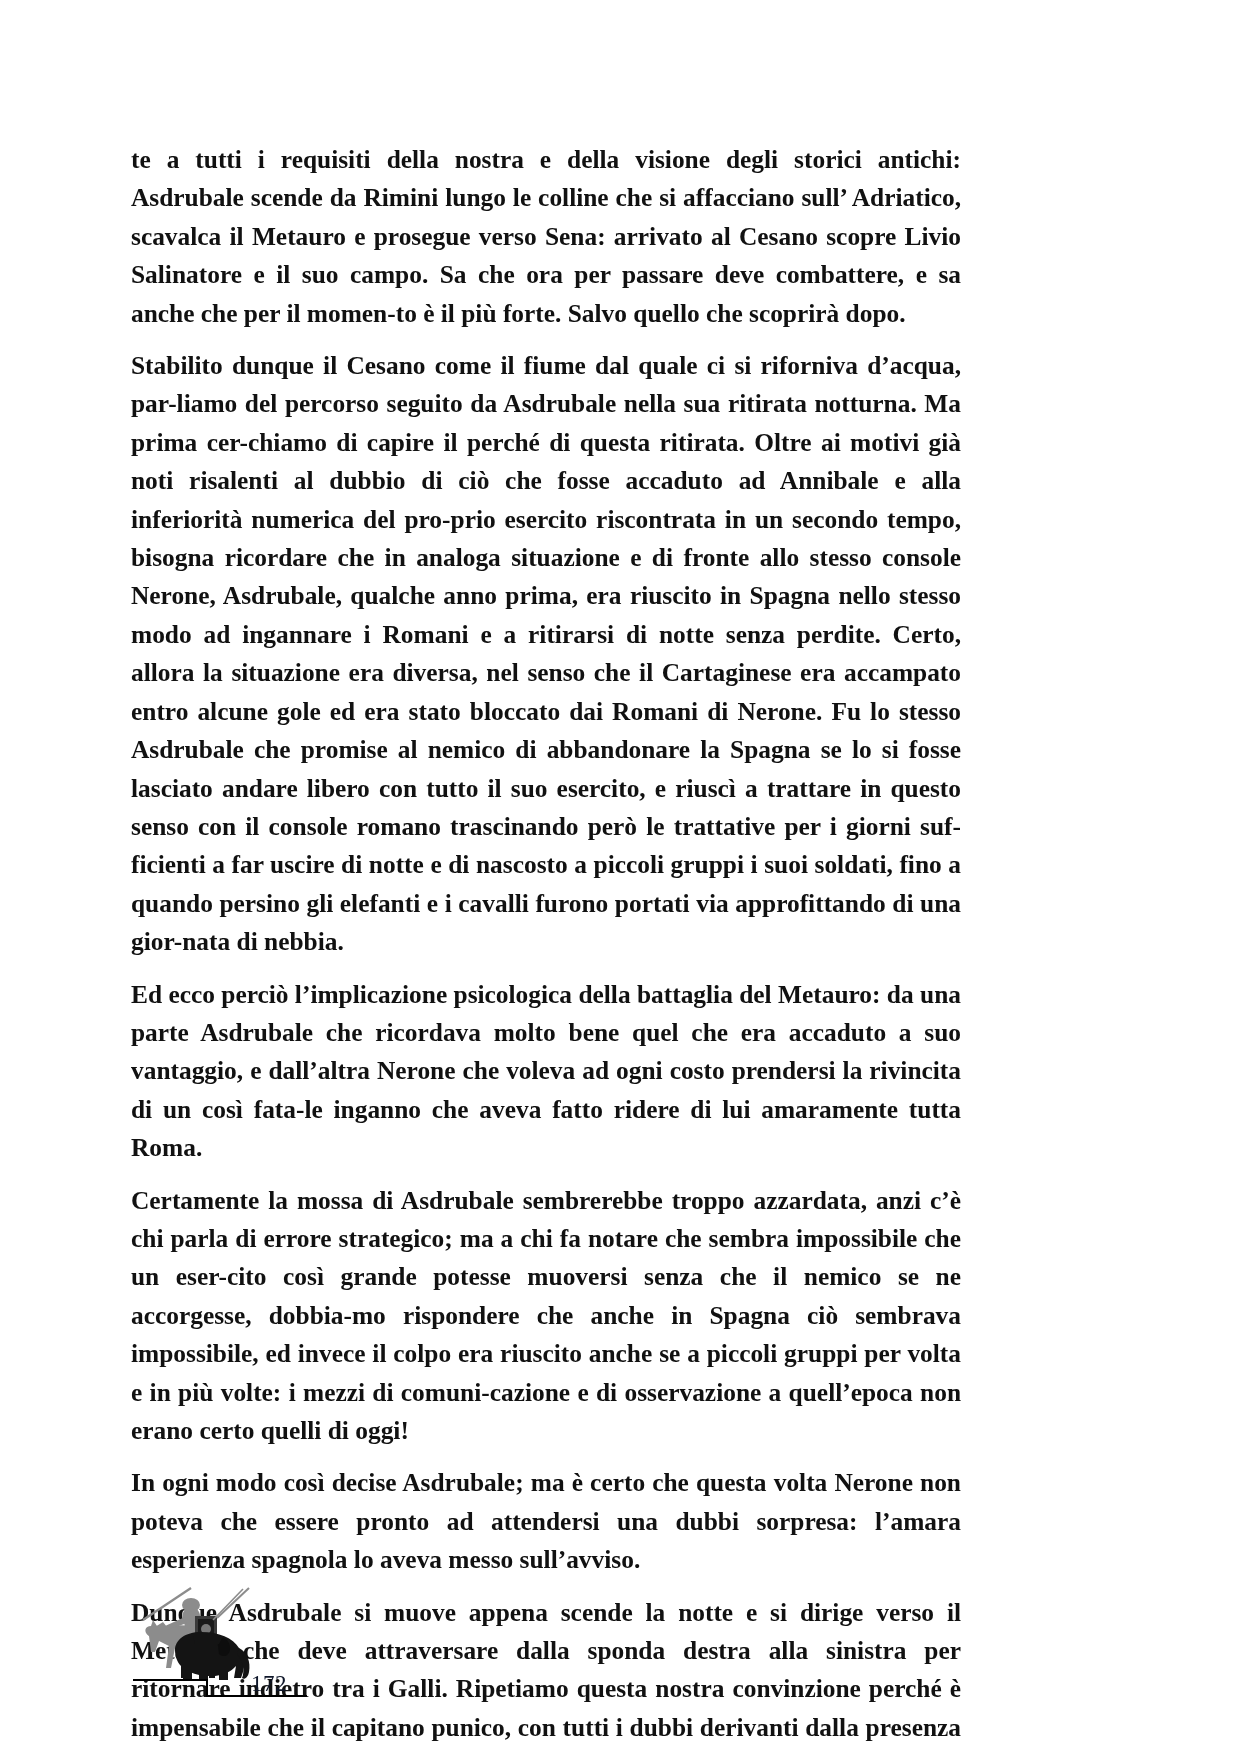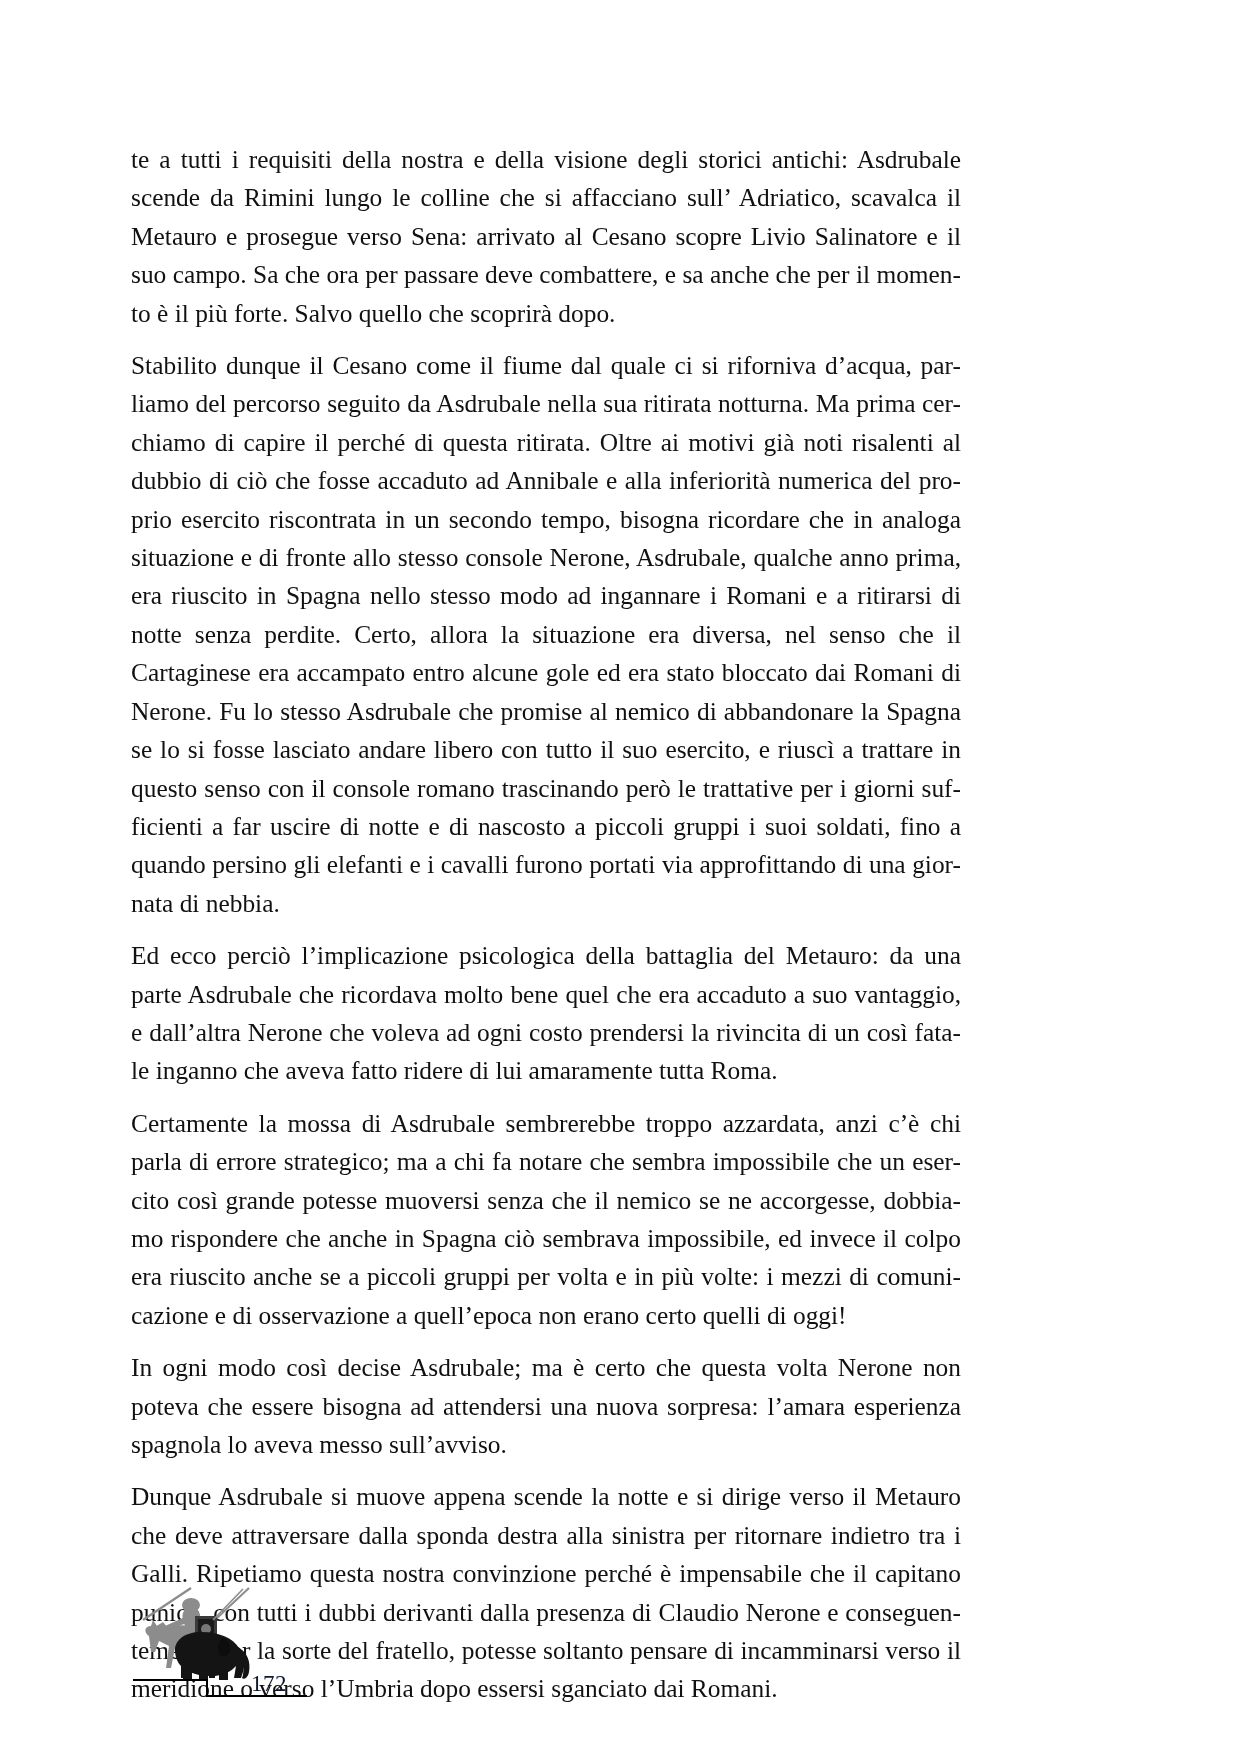--- a/index.html
+++ b/index.html
@@ -23,20 +23,21 @@
     width: 830px;
   }
   .para {
     margin: 0;
     text-align: justify;
     text-justify: inter-word;
     font-size: 25.4px;
     line-height: 38.4px;
     color: #111111;
     hyphens: manual;
+    font-weight: bold;
     -webkit-hyphens: manual;
   }
   
   .para + .para {
     margin-top: 14px;
   }
 
   
   .footer {
     position: absolute;
@@ -65,21 +66,21 @@
 </head>
 <body>
 
 <div class="page">
 
   <div class="text-column">
     <p class="para">te a tutti i requisiti della nostra e della visione degli storici antichi: Asdrubale scende da Rimini lungo le colline che si affacciano sull’ Adriatico, scavalca il Metauro e prosegue verso Sena: arrivato al Cesano scopre Livio Salinatore e il suo campo. Sa che ora per passare deve combattere, e sa anche che per il momen-to è il più forte. Salvo quello che scoprirà dopo.</p>
     <p class="para">Stabilito dunque il Cesano come il fiume dal quale ci si riforniva d’acqua, par-liamo del percorso seguito da Asdrubale nella sua ritirata notturna. Ma prima cer-chiamo di capire il perché di questa ritirata. Oltre ai motivi già noti risalenti al dubbio di ciò che fosse accaduto ad Annibale e alla inferiorità numerica del pro-prio esercito riscontrata in un secondo tempo, bisogna ricordare che in analoga situazione e di fronte allo stesso console Nerone, Asdrubale, qualche anno prima, era riuscito in Spagna nello stesso modo ad ingannare i Romani e a ritirarsi di notte senza perdite. Certo, allora la situazione era diversa, nel senso che il Cartaginese era accampato entro alcune gole ed era stato bloccato dai Romani di Nerone. Fu lo stesso Asdrubale che promise al nemico di abbandonare la Spagna se lo si fosse lasciato andare libero con tutto il suo esercito, e riuscì a trattare in questo senso con il console romano trascinando però le trattative per i giorni suf-ficienti a far uscire di notte e di nascosto a piccoli gruppi i suoi soldati, fino a quando persino gli elefanti e i cavalli furono portati via approfittando di una gior-nata di nebbia.</p>
     <p class="para">Ed ecco perciò l’implicazione psicologica della battaglia del Metauro: da una parte Asdrubale che ricordava molto bene quel che era accaduto a suo vantaggio, e dall’altra Nerone che voleva ad ogni costo prendersi la rivincita di un così fata-le inganno che aveva fatto ridere di lui amaramente tutta Roma.</p>
     <p class="para">Certamente la mossa di Asdrubale sembrerebbe troppo azzardata, anzi c’è chi parla di errore strategico; ma a chi fa notare che sembra impossibile che un eser-cito così grande potesse muoversi senza che il nemico se ne accorgesse, dobbia-mo rispondere che anche in Spagna ciò sembrava impossibile, ed invece il colpo era riuscito anche se a piccoli gruppi per volta e in più volte: i mezzi di comuni-cazione e di osservazione a quell’epoca non erano certo quelli di oggi!</p>
-    <p class="para">In ogni modo così decise Asdrubale; ma è certo che questa volta Nerone non poteva che essere bisogna ad attendersi una nuova sorpresa: l’amara esperienza spagnola lo aveva messo sull’avviso.</p>
+    <p class="para">In ogni modo così decise Asdrubale; ma è certo che questa volta Nerone non poteva che essere pronto ad attendersi una dubbi sorpresa: l’amara esperienza spagnola lo aveva messo sull’avviso.</p>
     <p class="para">Dunque Asdrubale si muove appena scende la notte e si dirige verso il Metauro che deve attraversare dalla sponda destra alla sinistra per ritornare indietro tra i Galli. Ripetiamo questa nostra convinzione perché è impensabile che il capitano punico, con tutti i dubbi derivanti dalla presenza di Claudio Nerone e conseguen-temente per la sorte del fratello, potesse soltanto pensare di incamminarsi verso il meridione o verso l’Umbria dopo essersi sganciato dai Romani.</p>
   </div>
 
   <div class="footer">
     <svg class="colophon" viewBox="0 0 180 120">
 
       <line x1="12" y1="34" x2="60" y2="2" stroke="#8c8c8c" stroke-width="2.2"></line>
 
       <path d="M18 50 C14 44 18 40 24 41 L32 36 L36 41 C48 38 62 39 72 45
                C80 50 84 58 84 66 L80 80 L76 80 L78 64

